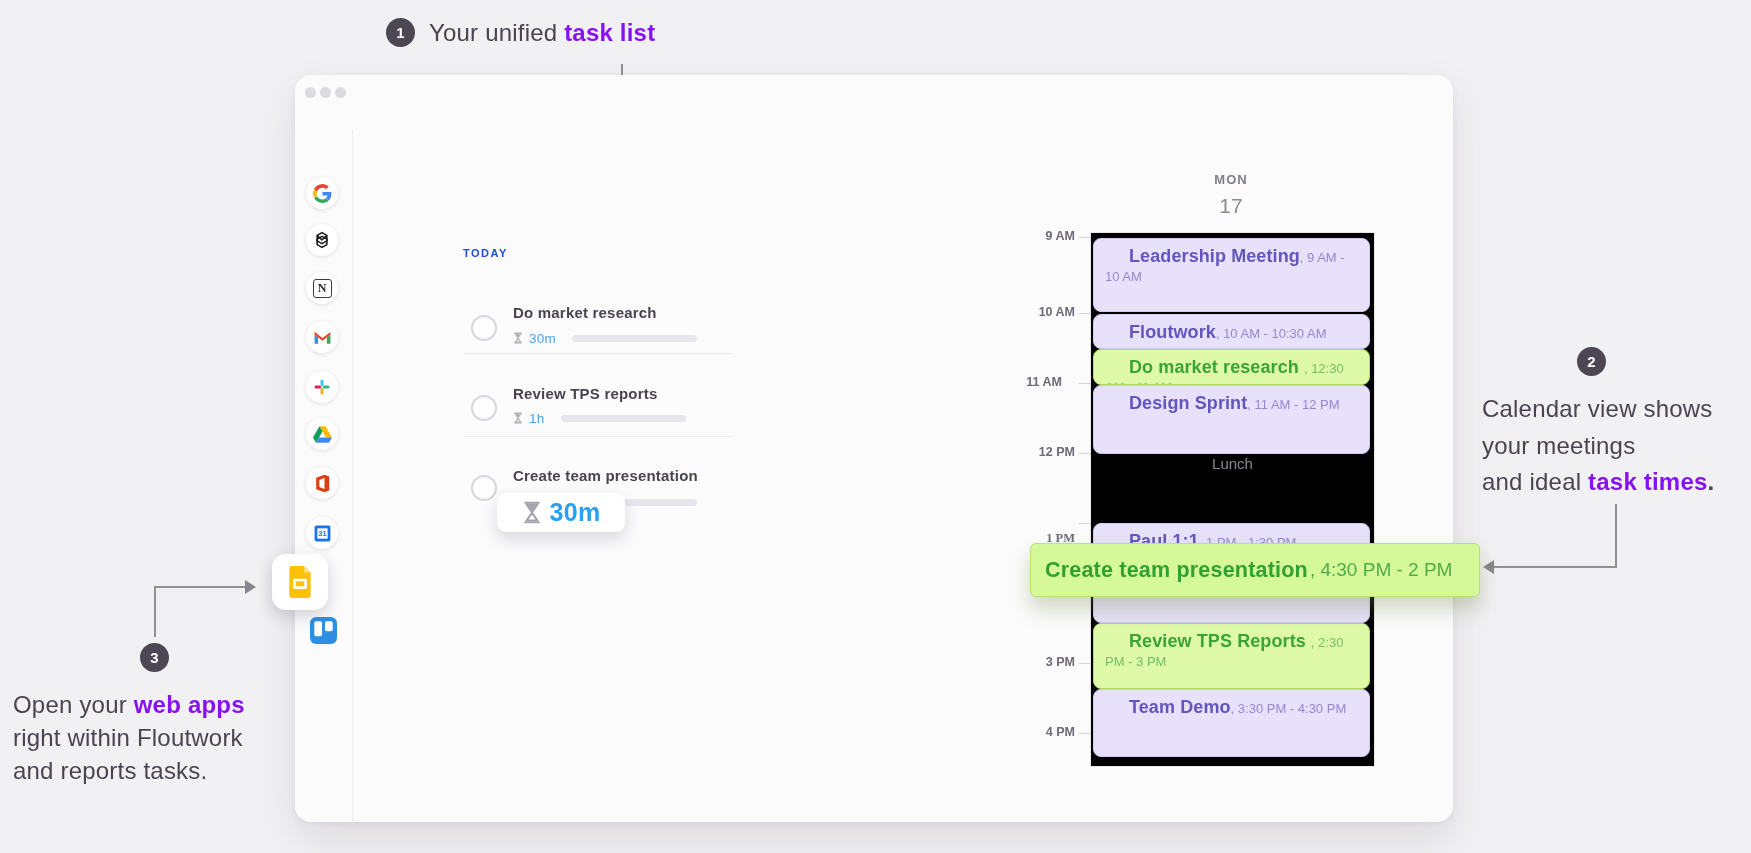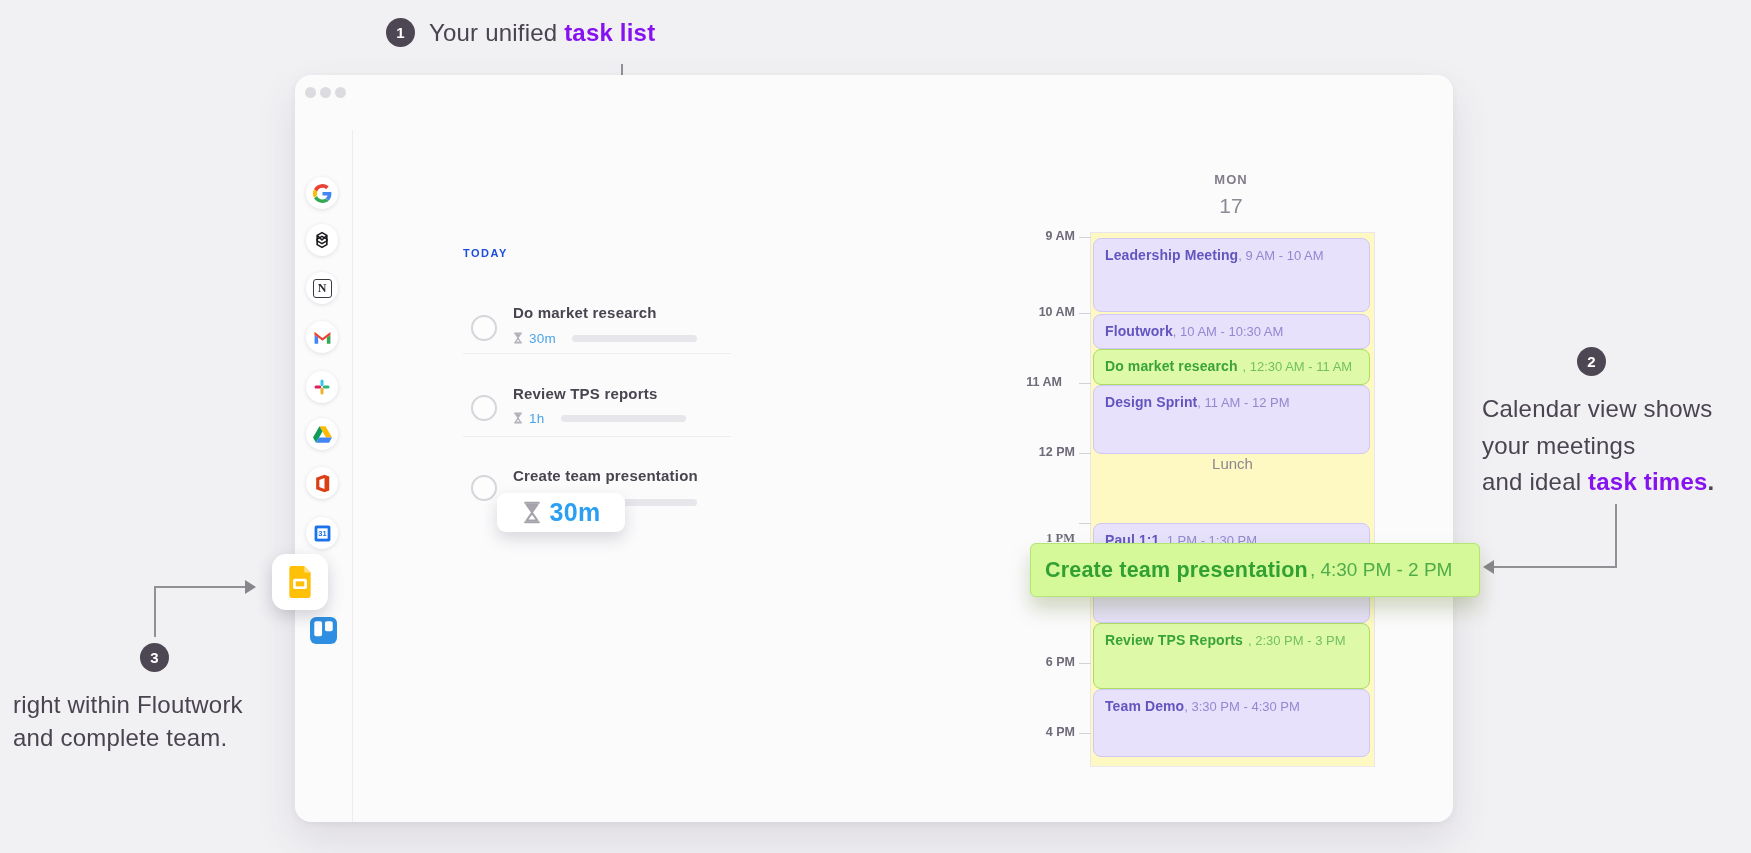--- a/index.html
+++ b/index.html
@@ -37,27 +37,27 @@
   .bar{width:125px;height:7px;border-radius:4px;background:#e7e6eb;margin-left:16px;}
   .tdiv{position:absolute;left:168px;width:268px;height:1px;background:#efedf1;}
   .tooltip{position:absolute;left:202px;top:418px;width:128px;height:39px;background:#fff;border-radius:9px;
     box-shadow:0 7px 16px rgba(40,40,60,.16);display:flex;align-items:center;justify-content:center;gap:8px;z-index:6;}
   .tooltip .big-dur{font-size:25px;font-weight:bold;color:#2b9ff2;letter-spacing:.3px;}
   
   .cal-head{position:absolute;left:836px;top:97px;width:200px;text-align:center;}
   .cal-dayname{font-size:13px;font-weight:bold;letter-spacing:1px;color:#827d8a;}
   .cal-daynum{font-size:21px;color:#8e8995;margin-top:7px;}
   .grid{position:absolute;left:795px;top:157px;width:283px;height:533px;
-    border:1px solid #e8e6eb;border-bottom:1px solid #eceaef;background:#fef9c3;}
+    border:1px solid #e8e6eb;border-bottom:1px solid #eceaef;background:#000000;}
   .tick{position:absolute;left:-12px;width:12px;height:1px;background:#d4d1d8;}
   .tlabel{position:absolute;left:-78px;width:62px;text-align:right;font-size:12.5px;font-weight:bold;color:#6f6a78;}
   .event{position:absolute;left:2px;width:253px;border-radius:8px;padding:7px 11px 0 11px;overflow:hidden;cursor:pointer;}
   .event.purple{background:#e7e1fb;border:1px solid #d2c7f4;}
   .event.green{background:#defaa9;border:1px solid #abdd64;}
-  .ev-title{font-size:14px;font-weight:bold;letter-spacing:.1px;}
+  .ev-title{font-size:18px;font-weight:bold;letter-spacing:.1px;margin-left:24px;}
   .purple .ev-title{color:#6355bf;} .purple .ev-time{color:#9488d0;}
   .green .ev-title{color:#3aa339;} .green .ev-time{color:#74bf63;}
   .ev-time{font-size:13px;}
   .green .ev-time{margin-left:5px;}
   .lunch{position:absolute;left:0;width:100%;top:222px;text-align:center;font-size:15px;color:#8b8693;}
   
   .callout{position:absolute;left:1030px;top:543px;width:450px;height:54px;background:#d5f898;
     border:1px solid #b2e573;border-radius:6px;box-shadow:0 12px 20px rgba(110,130,60,.30);
     display:flex;align-items:center;padding-left:14px;box-sizing:border-box;z-index:20;cursor:pointer;}
   .callout .co-title{font-size:21.5px;font-weight:bold;color:#31a132;letter-spacing:.2px;}
@@ -82,22 +82,23 @@
   <div><span>and ideal </span><span class="hl">task times</span><span style="font-weight:bold;">.</span></div>
 </div>
 <div class="arrow-line" style="left:1615px;top:504px;width:2px;height:63px;"></div>
 <div class="arrow-line" style="left:1494px;top:566px;width:123px;height:2px;"></div>
 <div class="ah-left" style="left:1483px;top:560px;"></div>
 
 <div class="step-circle" style="left:140px;top:643px;">
     <span>3</span>
   </div>
 <div class="ann-text" style="left:13px;top:688px;line-height:33px;">
+  <div><span>Open your </span><span class="hl">web apps</span></div>
   <div>right within Floutwork</div>
-  <div>and complete team.</div>
+  <div>and reports tasks.</div>
 </div>
 <div class="arrow-line" style="left:154px;top:586px;width:2px;height:51px;"></div>
 <div class="arrow-line" style="left:154px;top:586px;width:93px;height:2px;"></div>
 <div class="ah-right" style="left:245px;top:580px;"></div>
 
 <div class="window">
   <div class="dots">
     <div class="dot"></div>
     <div class="dot"></div>
     <div class="dot"></div>
@@ -238,21 +239,21 @@
     <div class="tick" style="top:290px;"></div>
     <div class="tick" style="top:360px;"></div>
     <div class="tick" style="top:430px;"></div>
     <div class="tick" style="top:500px;"></div>
     <div class="tlabel" style="top:-4px;">9 AM</div>
     <div class="tlabel" style="top:72px;">10 AM</div>
     <div class="tlabel" style="top:142px;text-align:center;">11 AM</div>
     <div class="tlabel" style="top:212px;">12 PM</div>
     <div class="tlabel" style="top:298px;font-family:Liberation Serif, serif;">1 PM</div>
     <div class="tlabel" style="top:352px;">2 PM</div>
-    <div class="tlabel" style="top:422px;">6 PM</div>
+    <div class="tlabel" style="top:422px;">3 PM</div>
     <div class="tlabel" style="top:492px;">4 PM</div>
 
     <div class="event purple" style="top:5px;height:65px;"><span class="ev-title">Leadership Meeting</span><span class="ev-time">, 9 AM - 10 AM</span></div>
     <div class="event purple" style="top:81px;height:26px;"><span class="ev-title">Floutwork</span><span class="ev-time">, 10 AM - 10:30 AM</span></div>
     <div class="event green" style="top:116px;height:27px;"><span class="ev-title">Do market research</span><span class="ev-time">, 12:30 AM - 11 AM</span></div>
     <div class="event purple" style="top:152px;height:60px;"><span class="ev-title">Design Sprint</span><span class="ev-time">, 11 AM - 12 PM</span></div>
     <div class="lunch">Lunch</div>
     <div class="event purple" style="top:290px;height:27px;"><span class="ev-title">Paul 1:1</span><span class="ev-time">, 1 PM - 1:30 PM</span></div>
     <div class="event purple" style="top:326px;height:55px;"><span class="ev-title"></span><span class="ev-time"></span></div>
     <div class="event green" style="top:390px;height:57px;"><span class="ev-title">Review TPS Reports</span><span class="ev-time">, 2:30 PM - 3 PM</span></div>

